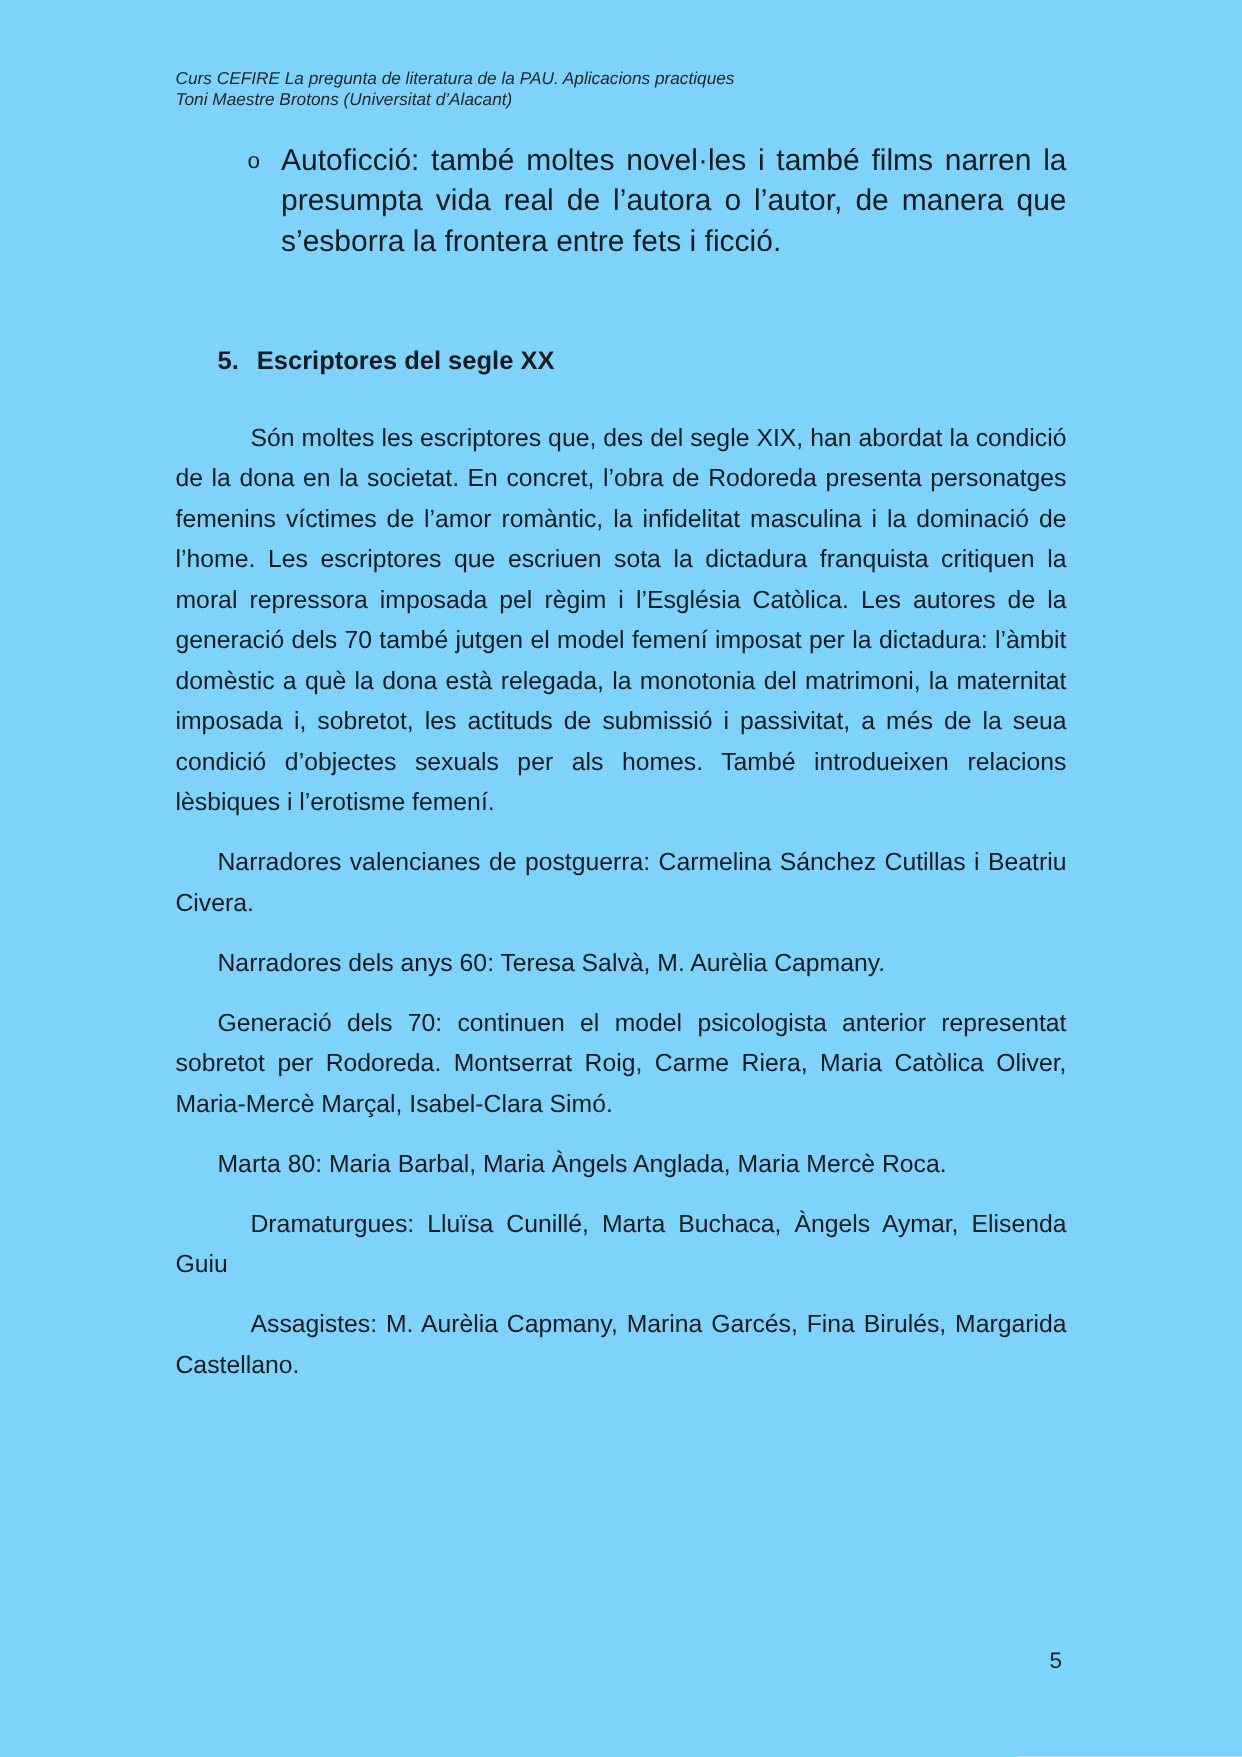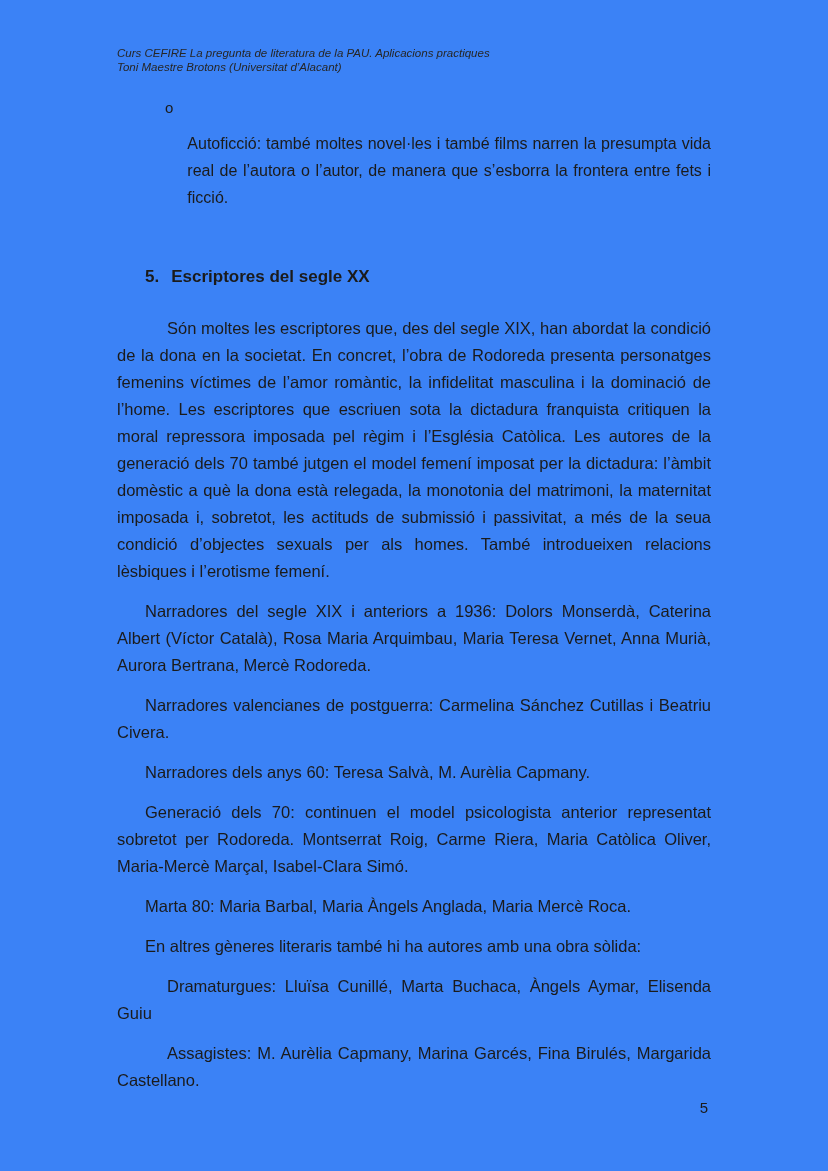--- a/index.html
+++ b/index.html
@@ -2,21 +2,21 @@
 <html><head>
 <meta charset="utf-8">
 <style>
   * { margin: 0; padding: 0; box-sizing: border-box; }
   html, body { background: #e8e8e8; }
   body { font-family: "Liberation Sans", sans-serif; }
   .page {
     position: relative;
     width: 828px;
     height: 1171px;
-    background: #3b82f6;
+    background: #7dd3fc;
     margin: 0 auto;
     overflow: hidden;
     color: #1b1b1b;
   }
   .doc-header {
     position: absolute;
     top: 46px;
     left: 117px;
     right: 118px;
     font-style: italic;
@@ -36,24 +36,23 @@
     margin-bottom: 0;
   }
   .bullet-marker {
     flex: 0 0 16px;
     font-size: 15px;
     line-height: 27px;
     padding-right: 14px;
   }
   .bullet-text {
     flex: 1;
-    font-size: 16px;
+    font-size: 20px;
     line-height: 27px;
     text-align: justify;
-    margin-top: 36px;
   }
   .section-heading {
     margin-top: 54px;
     margin-left: 28px;
     font-size: 17px;
     font-weight: bold;
     line-height: 24px;
     display: flex;
   }
   .section-heading .heading-number { padding-right: 12px; }
@@ -91,26 +90,24 @@
       <span class="bullet-text">Autoficció: també moltes novel·les i també films narren la presumpta vida real de l’autora o l’autor, de manera que s’esborra la frontera entre fets i ficció.</span>
     </div>
 
     <div class="section-heading">
       <span class="heading-number">5.</span>
       <span class="heading-title">Escriptores del segle XX</span>
     </div>
 
     <div class="paragraphs">
       <p class="indent-lg">Són moltes les escriptores que, des del segle XIX, han abordat la condició de la dona en la societat. En concret, l’obra de Rodoreda presenta personatges femenins víctimes de l’amor romàntic, la infidelitat masculina i la dominació de l’home. Les escriptores que escriuen sota la dictadura franquista critiquen la moral repressora imposada pel règim i l’Església Catòlica. Les autores de la generació dels 70 també jutgen el model femení imposat per la dictadura: l’àmbit domèstic a què la dona està relegada, la monotonia del matrimoni, la maternitat imposada i, sobretot, les actituds de submissió i passivitat, a més de la seua condició d’objectes sexuals per als homes. També introdueixen relacions lèsbiques i l’erotisme femení.</p>
-      <p>Narradores del segle XIX i anteriors a 1936: Dolors Monserdà, Caterina Albert (Víctor Català), Rosa Maria Arquimbau, Maria Teresa Vernet, Anna Murià, Aurora Bertrana, Mercè Rodoreda.</p>
       <p>Narradores valencianes de postguerra: Carmelina Sánchez Cutillas i Beatriu Civera.</p>
       <p>Narradores dels anys 60: Teresa Salvà, M. Aurèlia Capmany.</p>
       <p>Generació dels 70: continuen el model psicologista anterior representat sobretot per Rodoreda. Montserrat Roig, Carme Riera, Maria Catòlica Oliver, Maria-Mercè Marçal, Isabel-Clara Simó.</p>
       <p>Marta 80: Maria Barbal, Maria Àngels Anglada, Maria Mercè Roca.</p>
-      <p>En altres gèneres literaris també hi ha autores amb una obra sòlida:</p>
       <p class="indent-lg">Dramaturgues: Lluïsa Cunillé, Marta Buchaca, Àngels Aymar, Elisenda Guiu</p>
       <p class="indent-lg">Assagistes: M. Aurèlia Capmany, Marina Garcés, Fina Birulés, Margarida Castellano.</p>
     </div>
 
   </div>
 
   <div class="page-number">5</div>
 
 </div>
 

